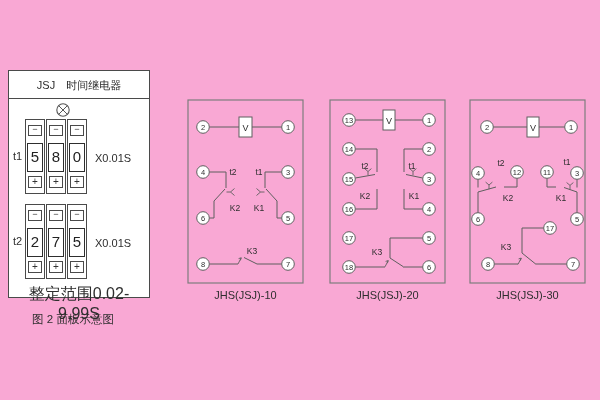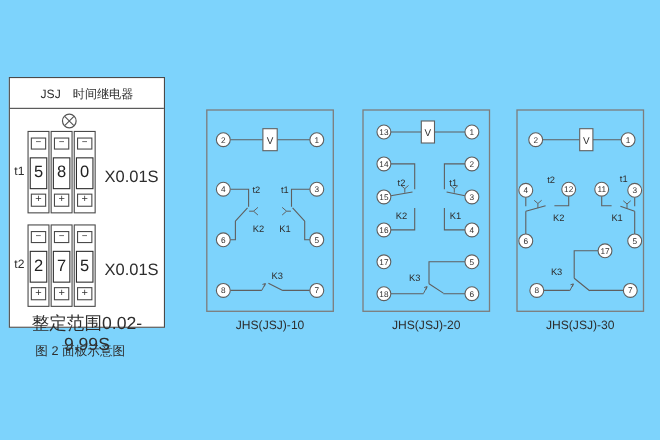--- a/index.html
+++ b/index.html
@@ -1,36 +1,36 @@
 <!DOCTYPE html>
 <html><head>
 <meta charset="utf-8">
 <style>
   html,body{margin:0;padding:0;background:#ffffff;}
-  .screen{position:relative;width:600px;height:400px;background:#7dd3fc;overflow:hidden;
+  .screen{position:relative;width:600px;height:400px;background:#f9a8d4;overflow:hidden;
           font-family:"Liberation Sans",sans-serif;color:#333;}
   
   .panel{position:absolute;left:8px;top:70px;width:142px;height:228px;
          border:1.5px solid #4a4a4a;box-sizing:border-box;background:#fff;}
   .panel-title{position:absolute;top:7px;left:0;width:100%;text-align:center;
                font-size:11px;color:#2e2e2e;}
   .panel-divider{position:absolute;top:27px;left:0;width:100%;border-top:1.4px solid #4a4a4a;}
   .lamp{position:absolute;left:46px;top:31px;width:16px;height:16px;}
   .tw-group{position:absolute;display:flex;gap:1px;}
   .tw-col{width:20px;height:75px;border:1px solid #4a4a4a;box-sizing:border-box;
           position:relative;background:#fff;}
   .tw-btn{position:absolute;left:2px;right:2px;border:1px solid #4a4a4a;
           text-align:center;color:#333;background:#fff;}
   .tw-minus{top:5px;height:9px;font-size:9px;line-height:7px;}
   .tw-plus{bottom:5px;height:10px;font-size:10px;line-height:9px;}
   .tw-digit{position:absolute;top:23px;left:1px;right:1px;height:27px;
             border:1.4px solid #2e2e2e;text-align:center;font-size:15px;
             line-height:25px;color:#222;background:#fff;}
   .side-label{position:absolute;font-size:11px;color:#2e2e2e;}
-  .mult-label{position:absolute;font-size:15px;color:#2e2e2e;}
+  .mult-label{position:absolute;font-size:11px;color:#2e2e2e;}
   .range-text{position:absolute;top:213px;left:0;width:100%;text-align:center;
               font-size:16px;color:#2e2e2e;}
   .fig-caption{position:absolute;font-size:11.5px;color:#2e2e2e;text-align:center;}
   
   .diag{position:absolute;top:98px;}
   svg .box{fill:none;stroke:#7d7d7d;stroke-width:1.2;}
   svg .wire{fill:none;stroke:#5f5f5f;stroke-width:1;}
   svg .thin{fill:none;stroke:#5f5f5f;stroke-width:0.9;}
   svg .term{fill:#ffffff;stroke:#5f5f5f;stroke-width:1;}
   svg .vbox{fill:#ffffff;stroke:#5f5f5f;stroke-width:1;}

